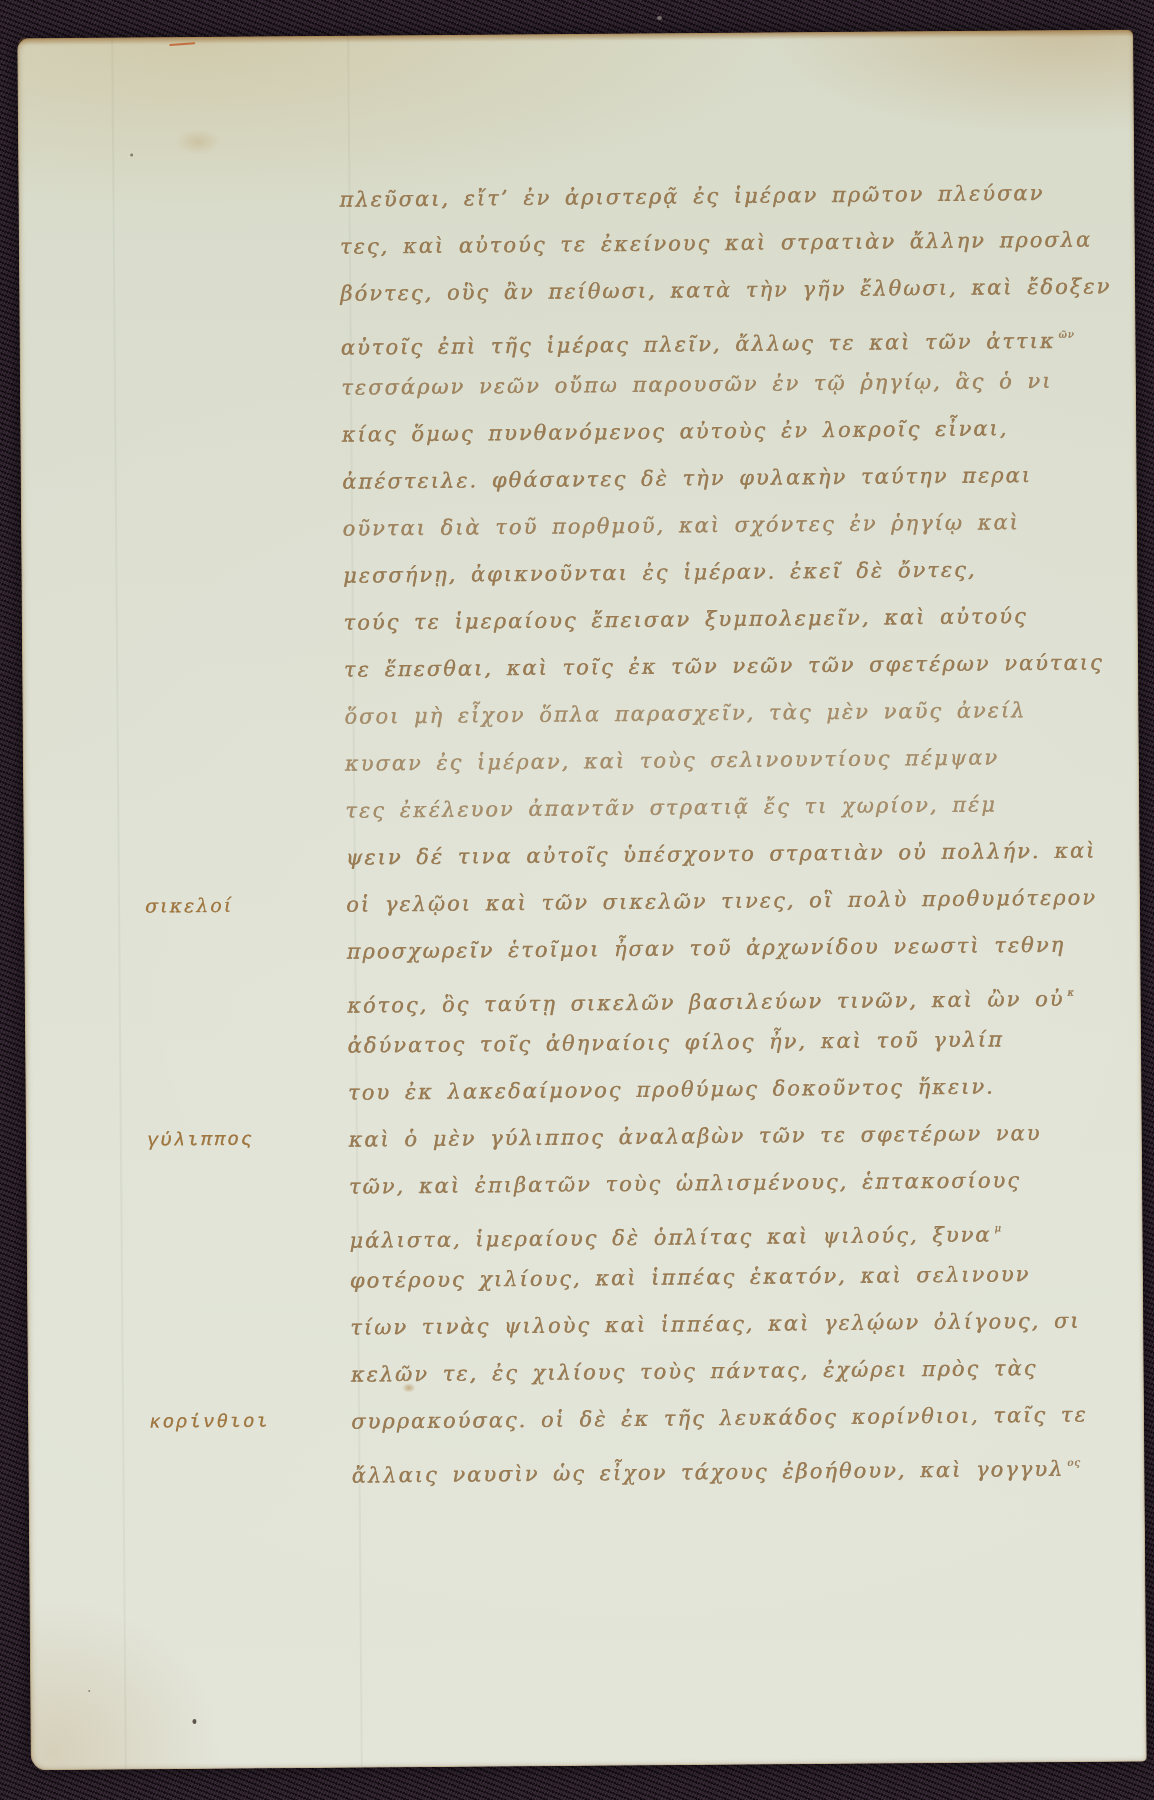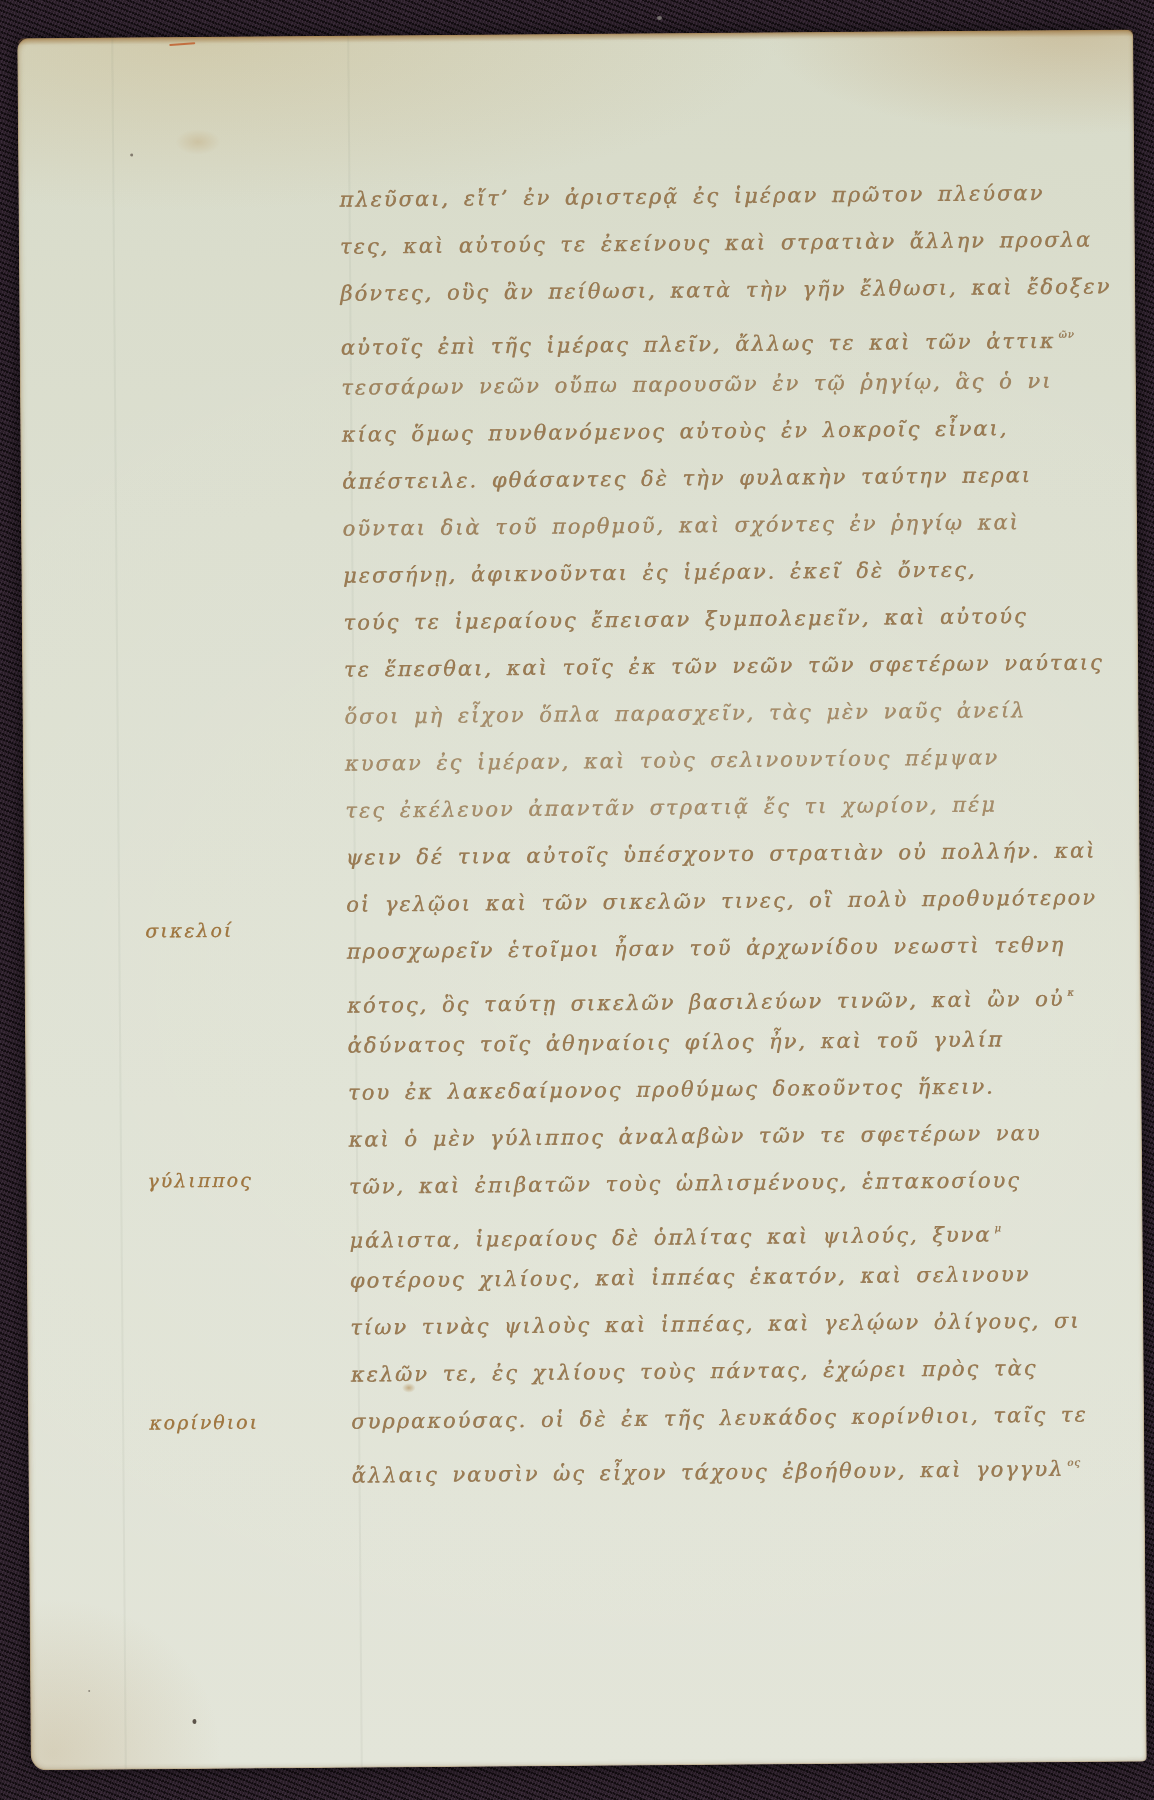--- a/index.html
+++ b/index.html
@@ -143,17 +143,17 @@
         <div class="line"><span>τίων τινὰς ψιλοὺς καὶ ἱππέας, καὶ γελῴων ὀλίγους, σι</span></div>
         <div class="line"><span>κελῶν τε, ἐς χιλίους τοὺς πάντας, ἐχώρει πρὸς τὰς</span></div>
         <div class="line"><span>συρρακούσας. οἱ δὲ ἐκ τῆς λευκάδος κορίνθιοι, ταῖς τε</span></div>
         <div class="line"><span>ἄλλαις ναυσὶν ὡς εἶχον τάχους ἐβοήθουν, καὶ γογγυλ</span><span class="sup">ος</span></div>
       </div>
 
     <div class="fox-spot"></div>
     <div class="ink-speck speck-1"></div>
     <div class="ink-speck speck-2"></div>
     <div class="ink-speck speck-3"></div>
-  <div class="margin-note" style="top: 870px;">σικελοί</div>
-      <div class="margin-note" style="top: 1120px;">γύλιππος</div>
-      <div class="margin-note" style="top: 1362px;">κορίνθιοι</div>
+  <div class="margin-note" style="top: 845px;">σικελοί</div>
+      <div class="margin-note" style="top: 1080px; font-family: Liberation Mono, monospace;">γύλιππος</div>
+      <div class="margin-note" style="top: 1362px; font-family: Liberation Mono, monospace;">κορίνθιοι</div>
     </div>
 </div>
 
 </body></html>

